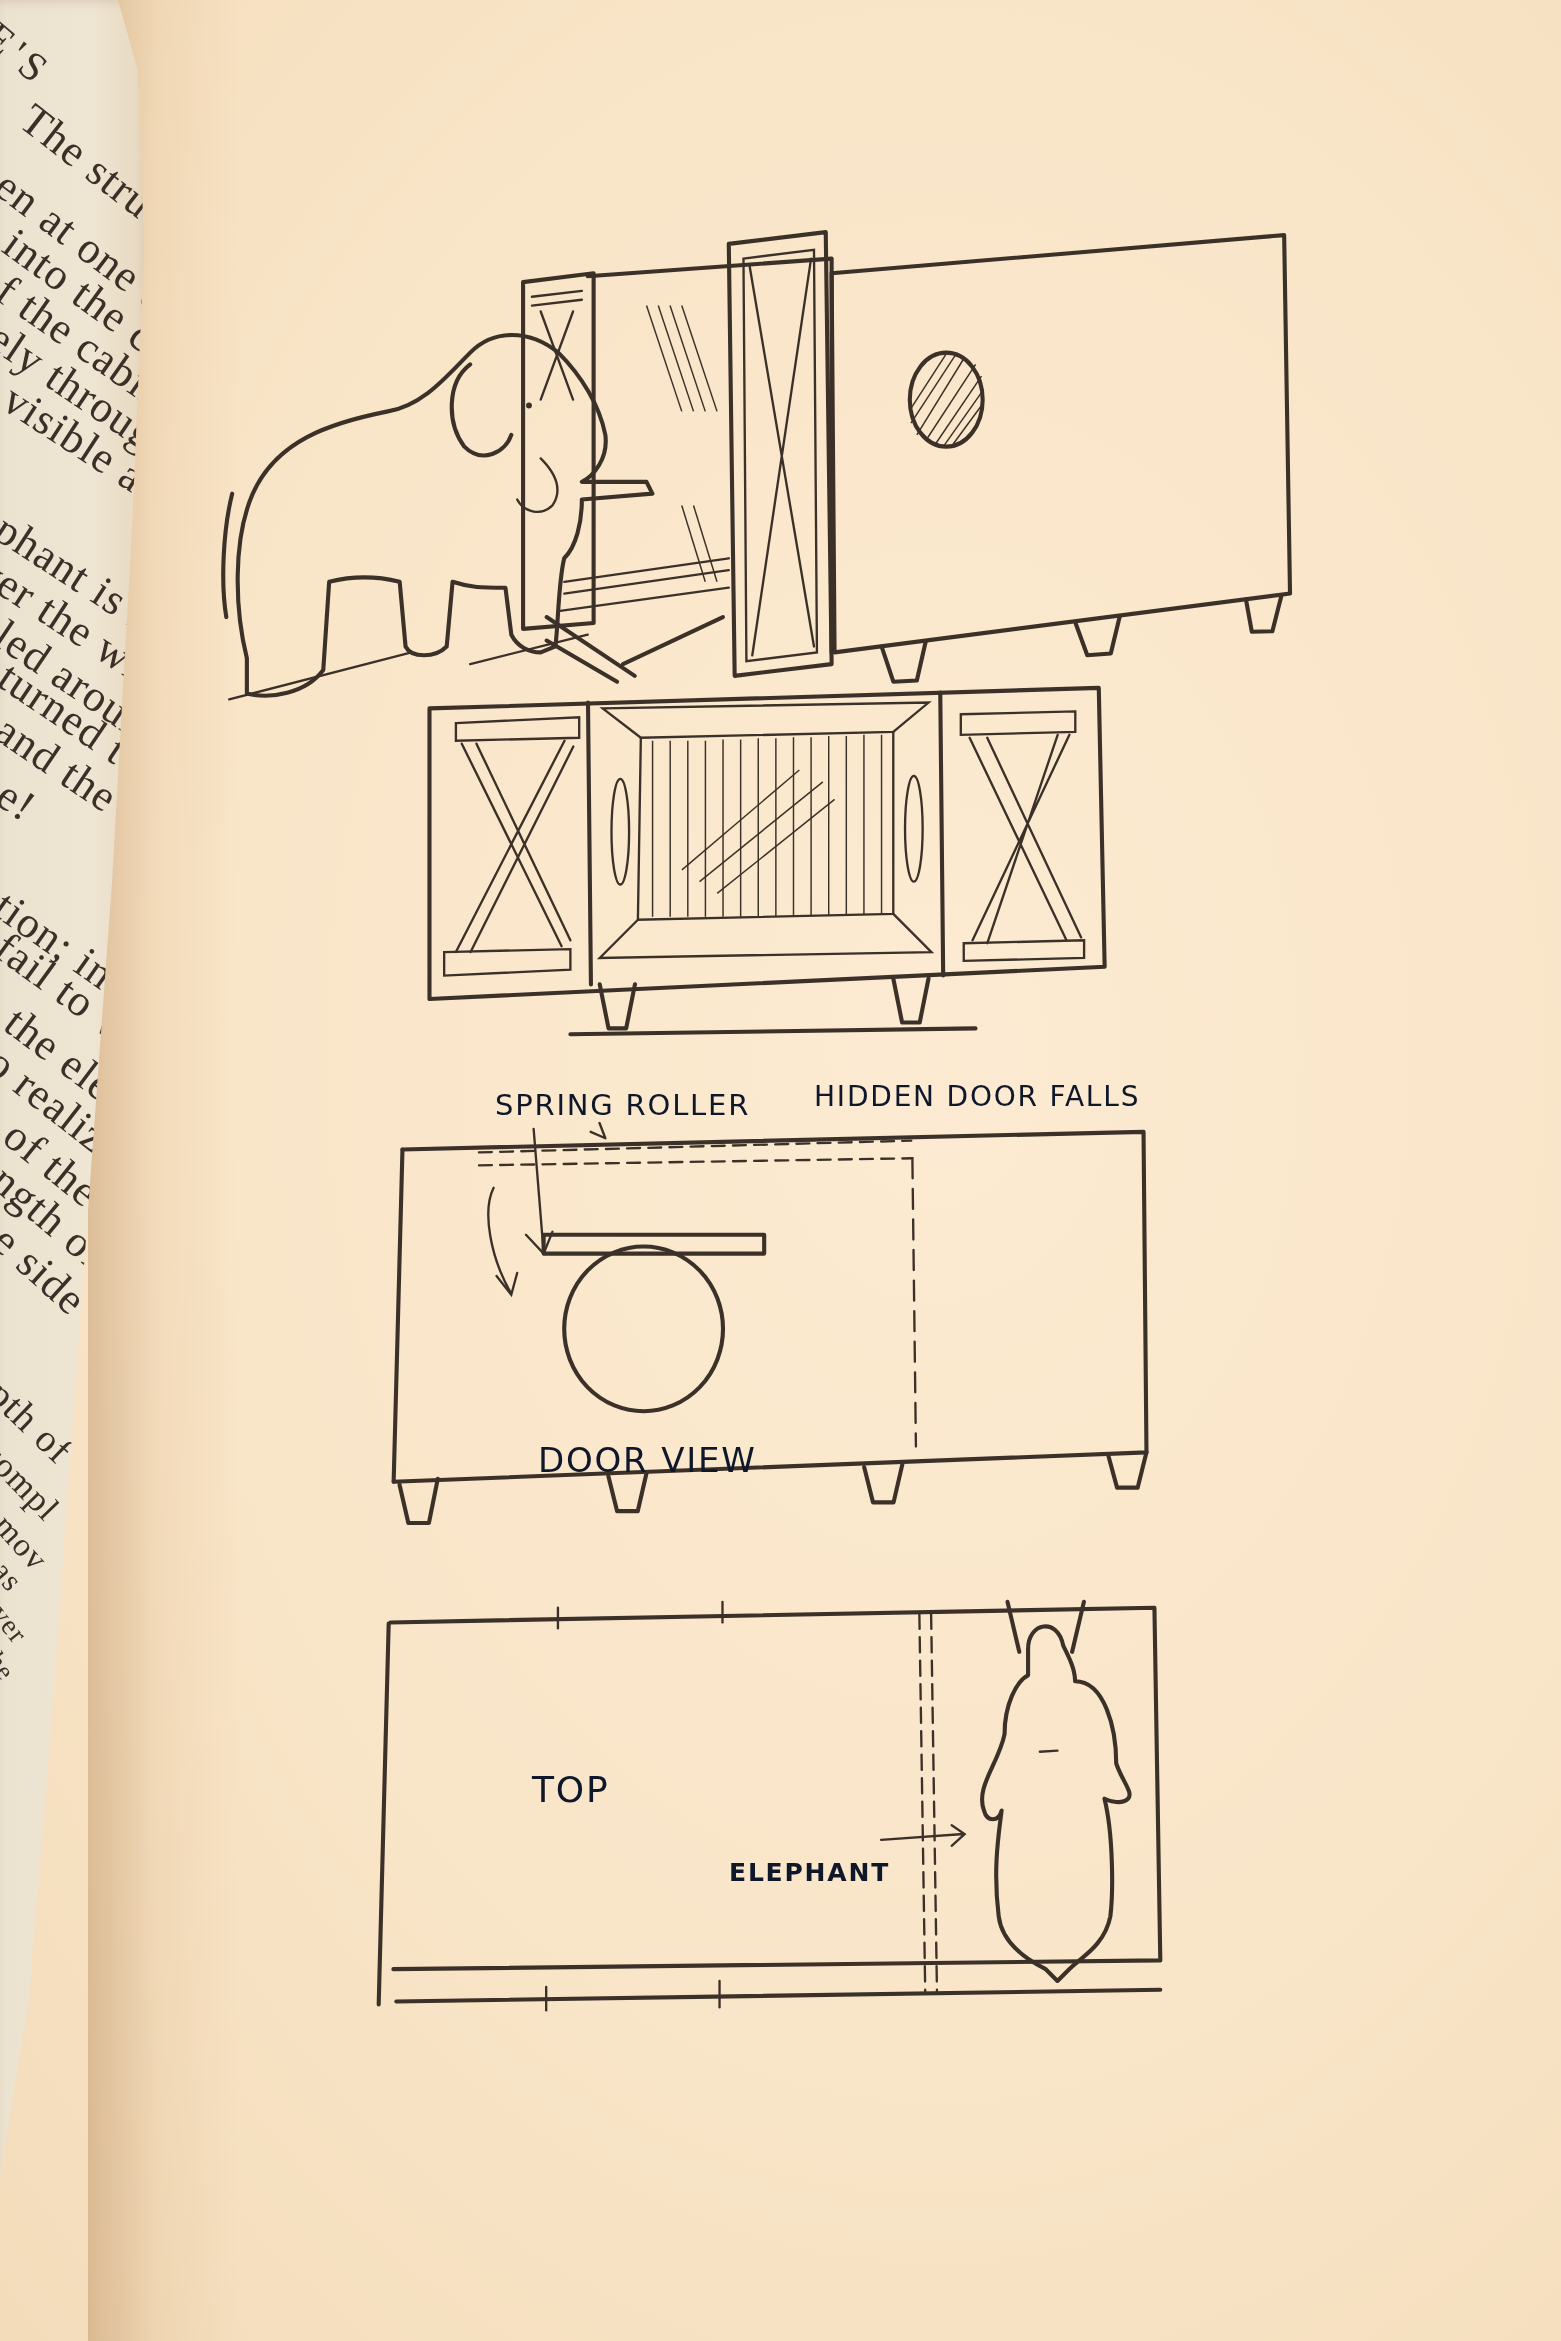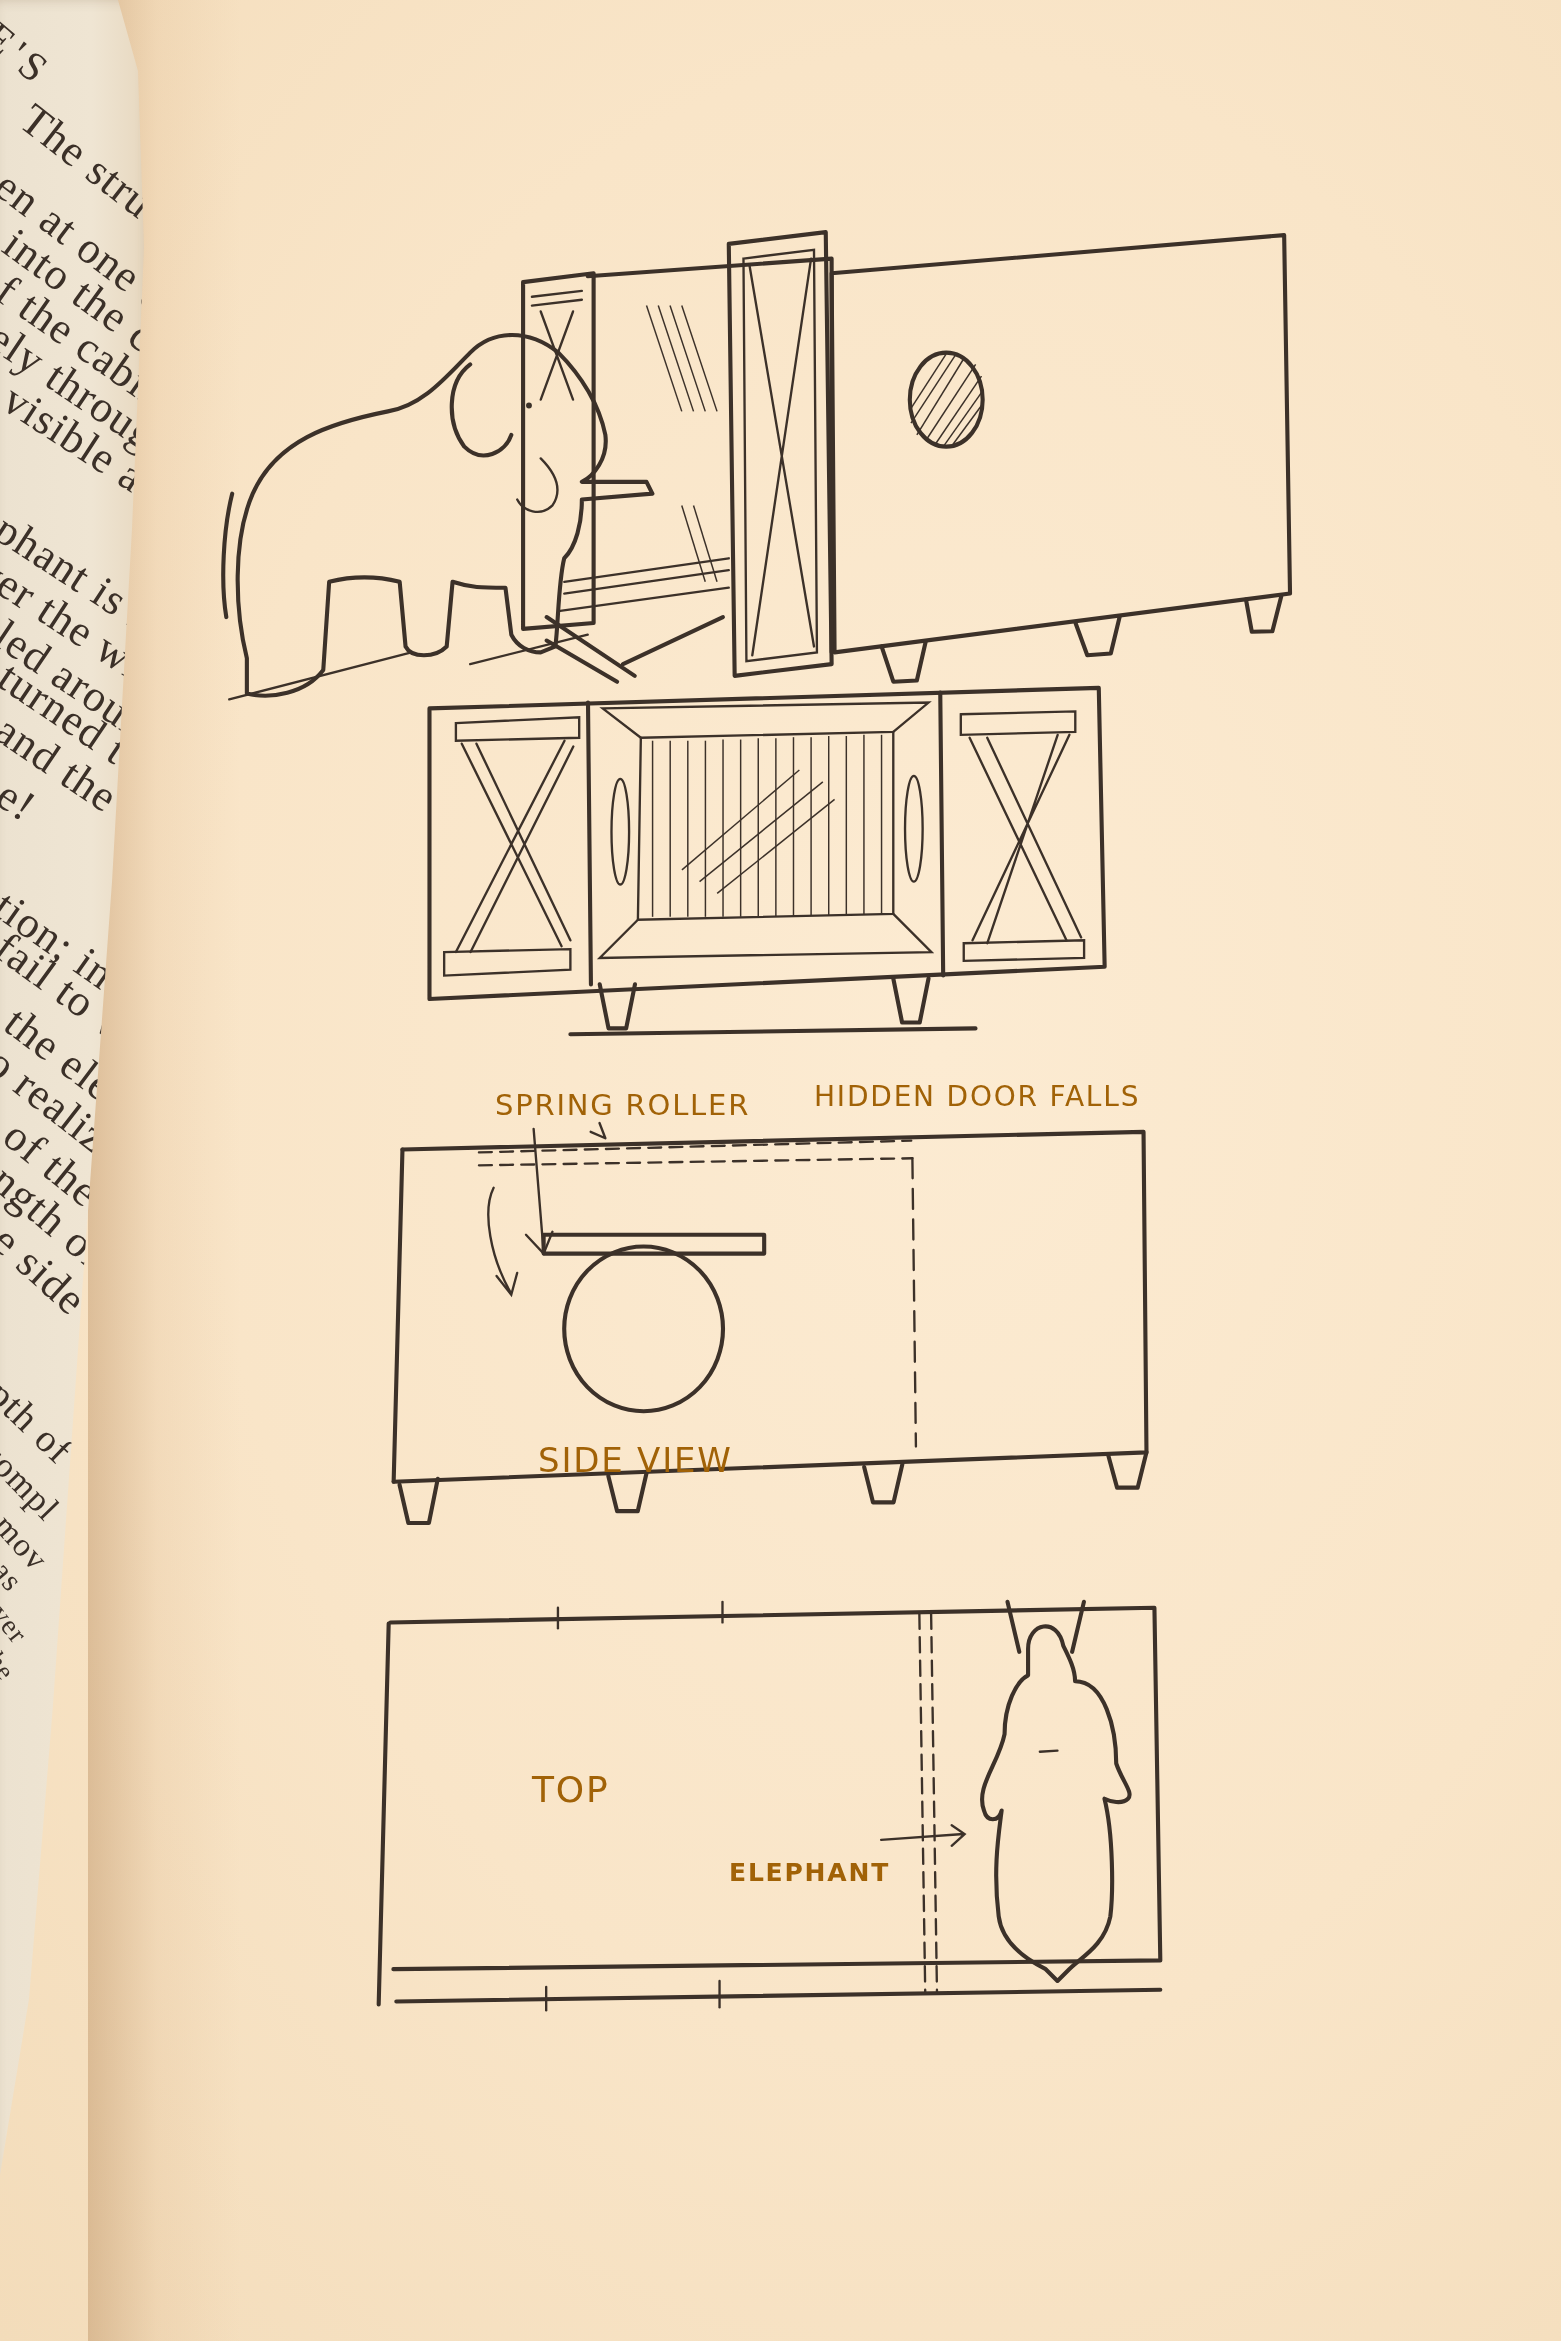--- a/index.html
+++ b/index.html
@@ -32,21 +32,21 @@
   }
   .header-mark {
     position:absolute; font-size:41px; color:#3b3028; letter-spacing:5.9px;
     transform: rotate(40deg); transform-origin:left top;
   }
   svg.fig { position:absolute; overflow:visible; }
   .ink { stroke:#3c3129; fill:none; stroke-width:7; stroke-linecap:round; stroke-linejoin:round; }
   .ink-thin { stroke:#3c3129; fill:none; stroke-width:4; stroke-linecap:round; }
   .hatch { stroke:#3c3129; stroke-width:2.5; }
   .label {
-    position:absolute; font-family:"DejaVu Sans", sans-serif; color:#a16207;
+    position:absolute; font-family:"DejaVu Sans", sans-serif; color:#0f172a;
     letter-spacing:1.8px; font-weight:normal; white-space:nowrap;
   }
 </style>
 </head>
 <body>
 
 <div class="paper"></div>
 <div class="gutter-shadow"></div>
 
 <div class="curl-page">
@@ -197,21 +197,21 @@
 
   <rect class="ink" x="285" y="200" width="375" height="32"></rect>
 
   <ellipse class="ink" cx="455" cy="360" rx="135" ry="140"></ellipse>
 
   <path class="ink" d="M40 625 L55 690 L90 690 L105 615"></path>
   <path class="ink" d="M395 610 L410 670 L445 670 L460 605"></path>
   <path class="ink" d="M830 595 L845 655 L880 655 L895 590"></path>
   <path class="ink" d="M1245 575 L1260 630 L1295 630 L1310 570"></path>
 </svg>
-<div class="label" style="left:538px; top:1440px; font-size:34px;">SIDE VIEW</div>
+<div class="label" style="left:538px; top:1440px; font-size:34px;">DOOR VIEW</div>
 
 <svg class="fig" style="left:364px; top:1587px;" width="811" height="447" viewBox="0 0 1380 760">
   <path class="ink" d="M45 60 L1345 35 L1355 635 L50 650"></path>
   <line class="ink" x1="42" y1="62" x2="25" y2="710"></line>
   <line class="ink" x1="55" y1="710" x2="1355" y2="690" style="display:none"></line>
   <path class="ink" d="M55 705 L1355 685"></path>
   <line class="ink-thin" x1="330" y1="35" x2="330" y2="70"></line>
   <line class="ink-thin" x1="610" y1="25" x2="610" y2="60"></line>
   <line class="ink-thin" x1="310" y1="680" x2="310" y2="720"></line>
   <line class="ink-thin" x1="605" y1="670" x2="605" y2="715"></line>

